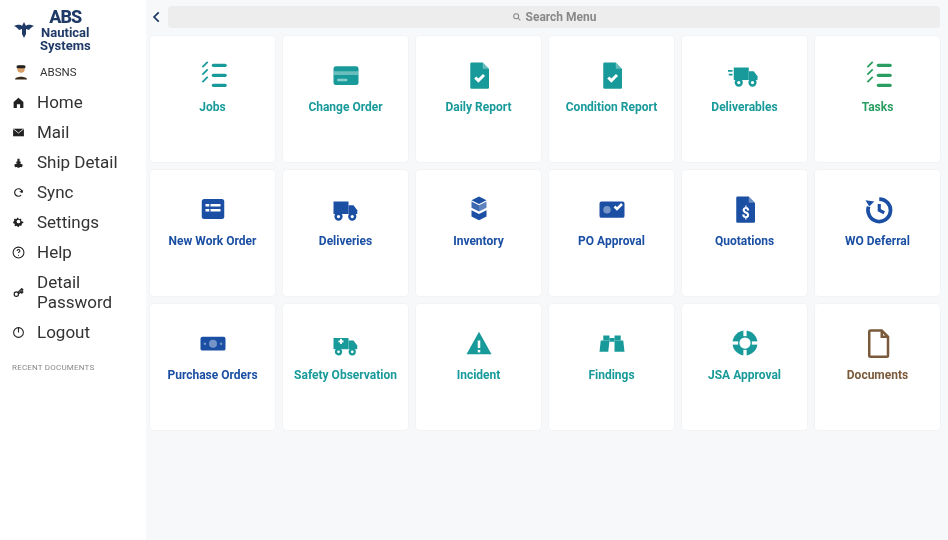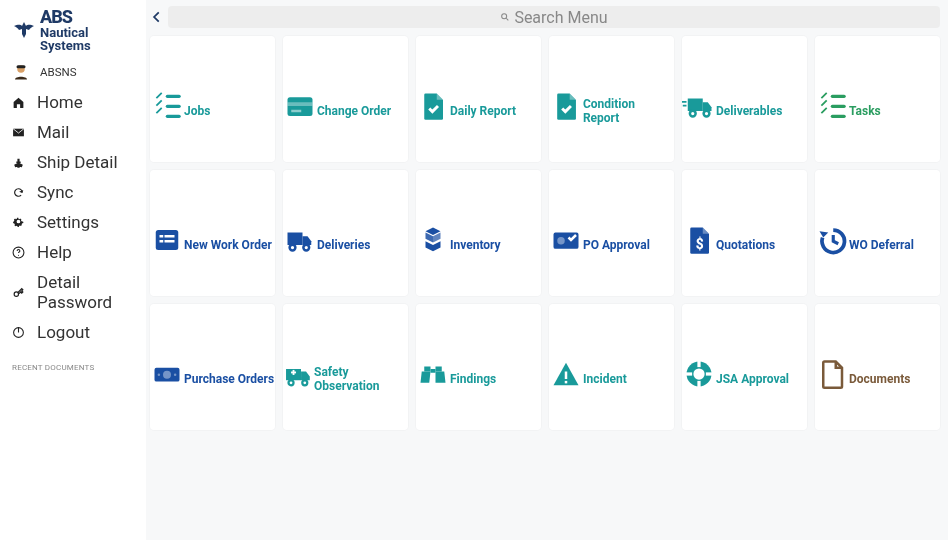--- a/index.html
+++ b/index.html
@@ -21,21 +21,21 @@
   }
   .logo-wrap {
     display: flex;
     align-items: center;
     margin-bottom: 6px;
   }
   .logo-eagle {
     width: 28px; height: 24px;
     margin-right: 2px;
   }
-  .logo-text { display: flex; flex-direction: column; line-height: 1; }
+  .logo-text { display: flex; flex-direction: column; line-height: 1; align-items: center; }
   .logo-abs { font-weight: 800; font-size: 18px; color: #1f3a66; letter-spacing: -1px; }
   .logo-sub { font-size: 13px; font-weight: 700; color: #1f3a66; line-height: 0.9; margin-top: 1px; }
   .user-row {
     display: flex; align-items: center;
     padding: 6px 2px;
     margin-bottom: 0;
   }
   .user-av { width: 18px; height: 18px; margin-right: 10px; }
   .user-name { font-size: 11.5px; color: #333; }
   .nav-list { list-style: none; }
@@ -69,39 +69,41 @@
   .back-chev { width: 14px; height: 14px; color: #1f3a66; cursor: pointer; margin-right: 4px; flex-shrink:0; }
   .search-wrap {
     flex: 1;
     background: #ededed;
     border-radius: 4px;
     height: 22px;
     display: flex;
     align-items: center;
     justify-content: center;
     color: #888;
-    font-size: 16px;
+    font-size: 12px;
+    font-weight: bold;
   }
   .search-wrap .sicon { width: 10px; height: 10px; margin-right: 4px; }
   .grid {
     display: grid;
     grid-template-columns: repeat(6, 1fr);
     gap: 8px;
     padding-left: 4px;
   }
   .tile {
     background: #fff;
     border-radius: 4px;
     height: 126px;
     display: flex;
-    flex-direction: row;
+    flex-direction: column;
     align-items: center;
     padding-top: 24px;
     cursor: pointer;
     box-shadow: 0 0 0 1px rgba(0,0,0,0.02);
+    text-align: center;
   }
   .tile .tic { width: 34px; height: 30px; margin-bottom: 10px; }
   .tile .tlabel { font-size: 12px; font-weight: 700; }
 </style>
 </head>
 <body>
 
 <div class="sidebar">
   <div class="logo-wrap">
     <svg class="logo-eagle" viewBox="0 0 24 24" fill="#1f3a66">
@@ -271,29 +273,29 @@
         <div class="tlabel" style="color:#1a4fa3">Purchase Orders</div>
       </div>
       <div class="tile">
         <svg class="tic" viewBox="0 0 24 24" fill="#199a9a" style="color:#199a9a">
           <use href="#tic-ambulance"></use>
         </svg>
         <div class="tlabel" style="color:#199a9a">Safety Observation</div>
       </div>
       <div class="tile">
         <svg class="tic" viewBox="0 0 24 24" fill="#199a9a" style="color:#199a9a">
+          <use href="#tic-warning"></use>
+        </svg>
+        <div class="tlabel" style="color:#199a9a">Incident</div>
+      </div>
+      <div class="tile">
+        <svg class="tic" viewBox="0 0 24 24" fill="#199a9a" style="color:#199a9a">
           <use href="#tic-binoculars"></use>
         </svg>
         <div class="tlabel" style="color:#199a9a">Findings</div>
-      </div>
-      <div class="tile">
-        <svg class="tic" viewBox="0 0 24 24" fill="#199a9a" style="color:#199a9a">
-          <use href="#tic-warning"></use>
-        </svg>
-        <div class="tlabel" style="color:#199a9a">Incident</div>
       </div>
       <div class="tile">
         <svg class="tic" viewBox="0 0 24 24" fill="#199a9a" style="color:#199a9a">
           <use href="#tic-lifebuoy"></use>
         </svg>
         <div class="tlabel" style="color:#199a9a">JSA Approval</div>
       </div>
       <div class="tile">
         <svg class="tic" viewBox="0 0 24 24" fill="#7a5a3a" style="color:#7a5a3a">
           <use href="#tic-file"></use>

